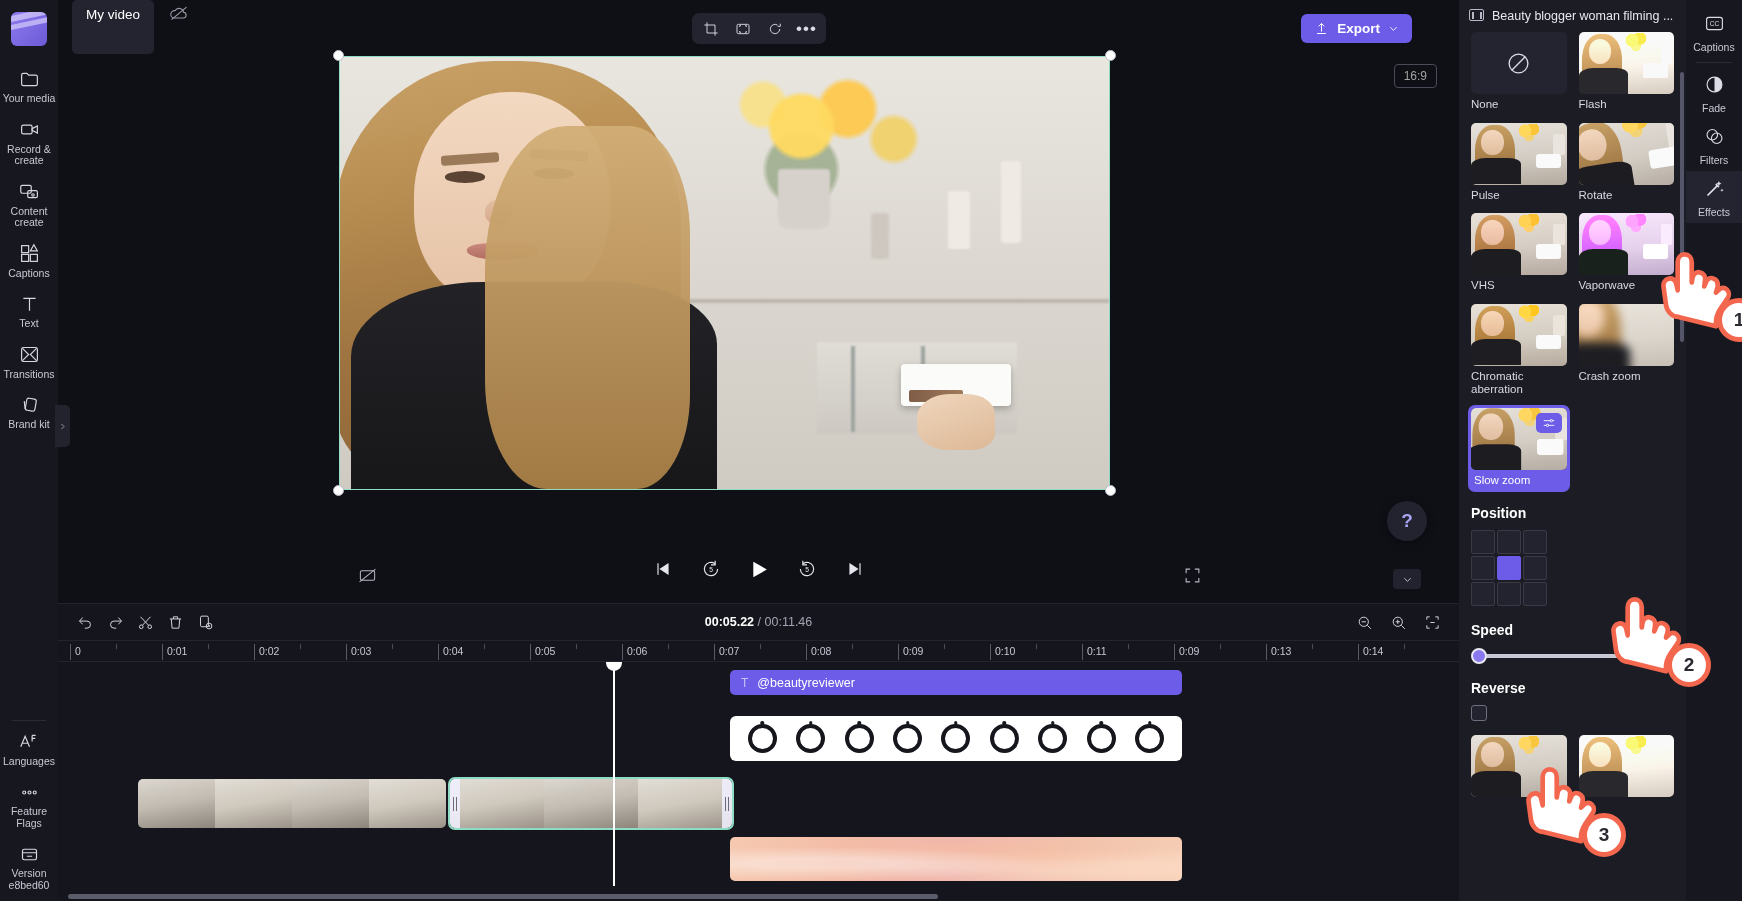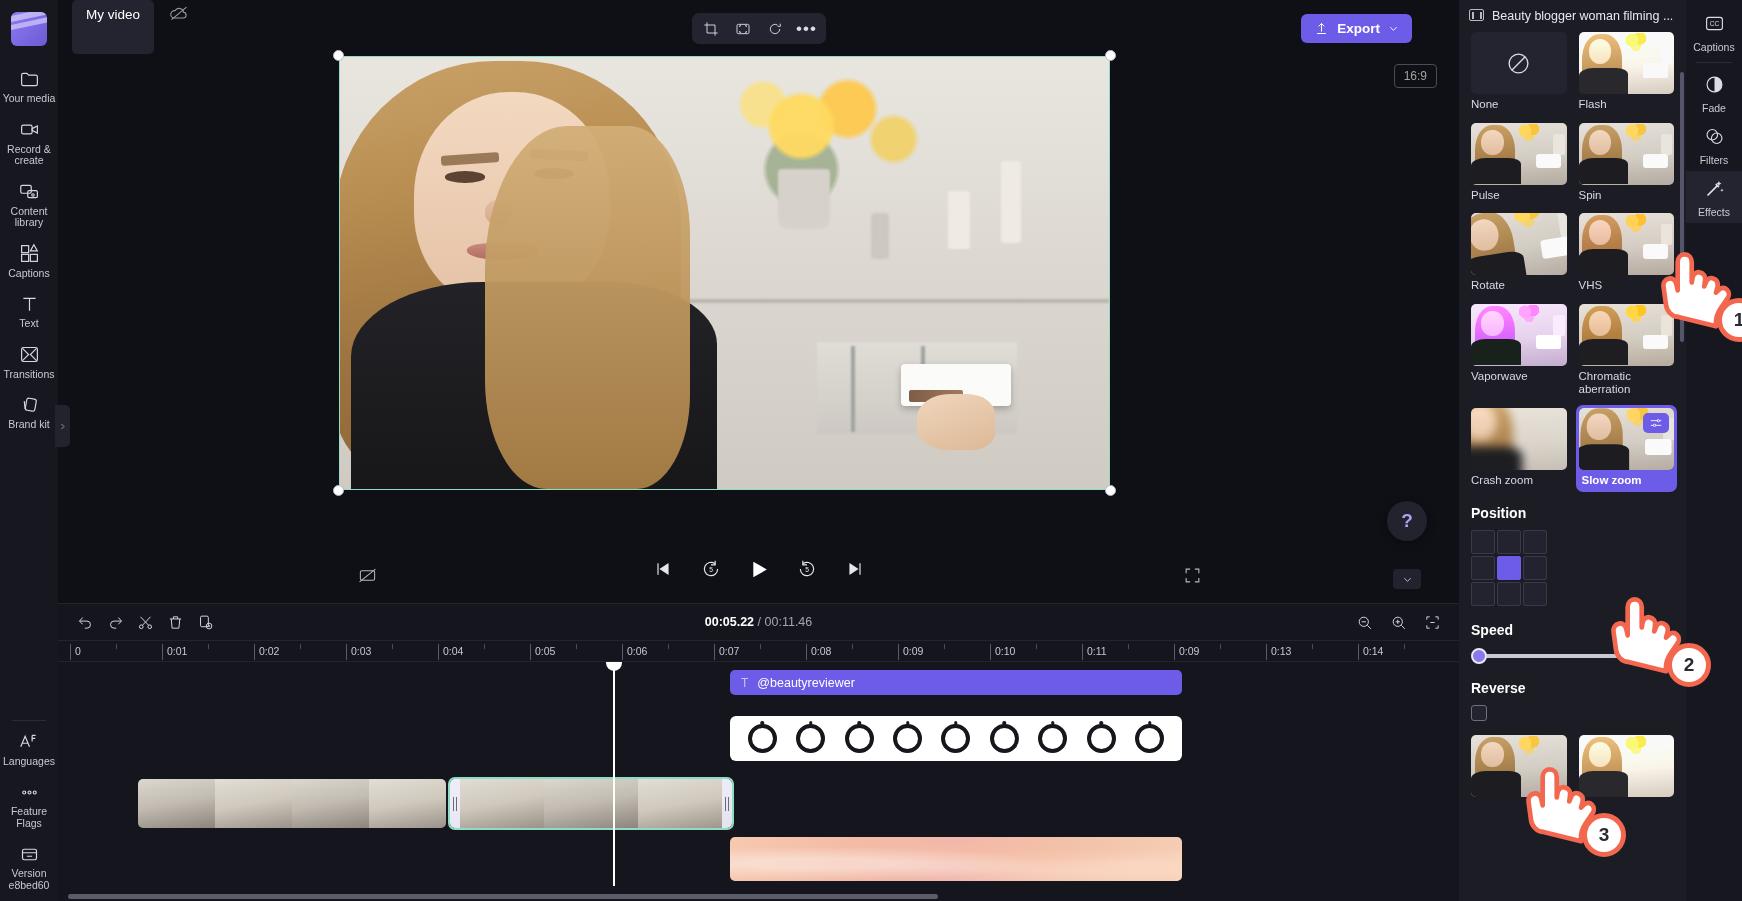--- a/index.html
+++ b/index.html
@@ -209,21 +209,21 @@
   .rp-head .fico{ width:15px;height:12px;border:1.4px solid #b8b8c6;border-radius:2px;position:relative;flex:0 0 15px;}
   .rp-head .fico:before,.rp-head .fico:after{content:"";position:absolute;top:1.5px;width:2px;height:7px;background:#b8b8c6;}
   .rp-head .fico:before{left:1.5px;} .rp-head .fico:after{right:1.5px;}
   .rp-head .ttl{ font-size:12.5px; color:#e7e7f0; white-space:nowrap; overflow:hidden; text-overflow:ellipsis;}
   .rp-scroll{ flex:1 1 auto; overflow:hidden; padding:0 12px 4px 12px; position:relative; }
   .fx-grid{ display:grid; grid-template-columns:1fr 1fr; gap:11px 12px; }
   .fx-item{ cursor:pointer; border-radius:6px; }
   .fx-thumb{ width:100%; height:62px; border-radius:5px; overflow:hidden; position:relative; background:#23242f;}
   .fx-label{ font-size:11.5px; color:#d9d9e4; margin-top:4px; line-height:13.5px; }
   .fx-item.sel{ background:#6c5ce7; padding:3px; margin:-3px; border-radius:7px; }
-  .fx-item.sel .fx-label{ color:#ffffff; padding:0 3px 2px;font-weight:bold; }
+  .fx-item.sel .fx-label{ color:#ffffff; padding:0 3px 2px; }
   .fx-none{ display:flex;align-items:center;justify-content:center;background:#23242f; }
   .fx-none svg{ width:25px;height:25px;stroke:#dadae6;fill:none;stroke-width:1.3;}
   .sliders-chip{ position:absolute; right:5px; top:5px; width:26px;height:20px;border-radius:5px;
     background:#6c5ce7; display:flex;align-items:center;justify-content:center;}
   .sliders-chip svg{ width:14px;height:14px;stroke:#fff;fill:none;stroke-width:1.5;}
   .thumb-img{position:absolute;inset:0;}
   .ti-base{background:linear-gradient(175deg,#e6e1da 0%,#d3cdc4 55%,#b3aaa0 100%);}
   .ti-girl{position:absolute;left:4%;top:4%;width:42%;height:96%;
     background:linear-gradient(175deg,#c9a268,#8a6234);border-radius:42% 42% 18% 18%;}
   .ti-girl:after{content:"";position:absolute;left:16%;top:8%;width:56%;height:42%;
@@ -306,21 +306,21 @@
     </div>
 
     <div class="rail-item">
       <span class="rail-ico">
         <svg viewBox="0 0 24 24">
             <rect x="2" y="5" width="12" height="9" rx="1.6"></rect>
             <rect x="10" y="11" width="11" height="8" rx="1.6"></rect>
             <circle cx="16" cy="16" r="1.4"></circle>
           </svg>
       </span>
-      <span class="lbl">Content library</span>
+      <span class="lbl">Content create</span>
     </div>
 
     <div class="rail-item">
       <span class="rail-ico">
         <svg viewBox="0 0 24 24">
             <rect x="3" y="3" width="8" height="8"></rect>
             <rect x="3" y="13" width="8" height="8"></rect>
             <rect x="13" y="13" width="8" height="8"></rect>
             <path d="M17 2l4 7h-8z"></path>
           </svg>
@@ -788,32 +788,20 @@
                 <div class="ti-flowers"></div>
                 <div class="ti-cand"></div>
                 <div class="ti-girl"></div>
                 <div class="ti-body"></div>
                 <div class="ti-prod"></div>
               </div>
           </div>
           <div class="fx-label">Pulse</div>
         </div>
 
-        <div class="fx-item">
-          <div class="fx-thumb">
-            <div class="thumb-img ti-base f-spin">
-                <div class="ti-flowers"></div>
-                <div class="ti-cand"></div>
-                <div class="ti-girl"></div>
-                <div class="ti-body"></div>
-                <div class="ti-prod"></div>
-              </div>
-          </div>
-          <div class="fx-label">Spin</div>
-        </div>
 
         <div class="fx-item">
           <div class="fx-thumb">
             <div class="thumb-img ti-base f-rot">
                 <div class="ti-flowers"></div>
                 <div class="ti-cand"></div>
                 <div class="ti-girl"></div>
                 <div class="ti-body"></div>
                 <div class="ti-prod"></div>
               </div>

